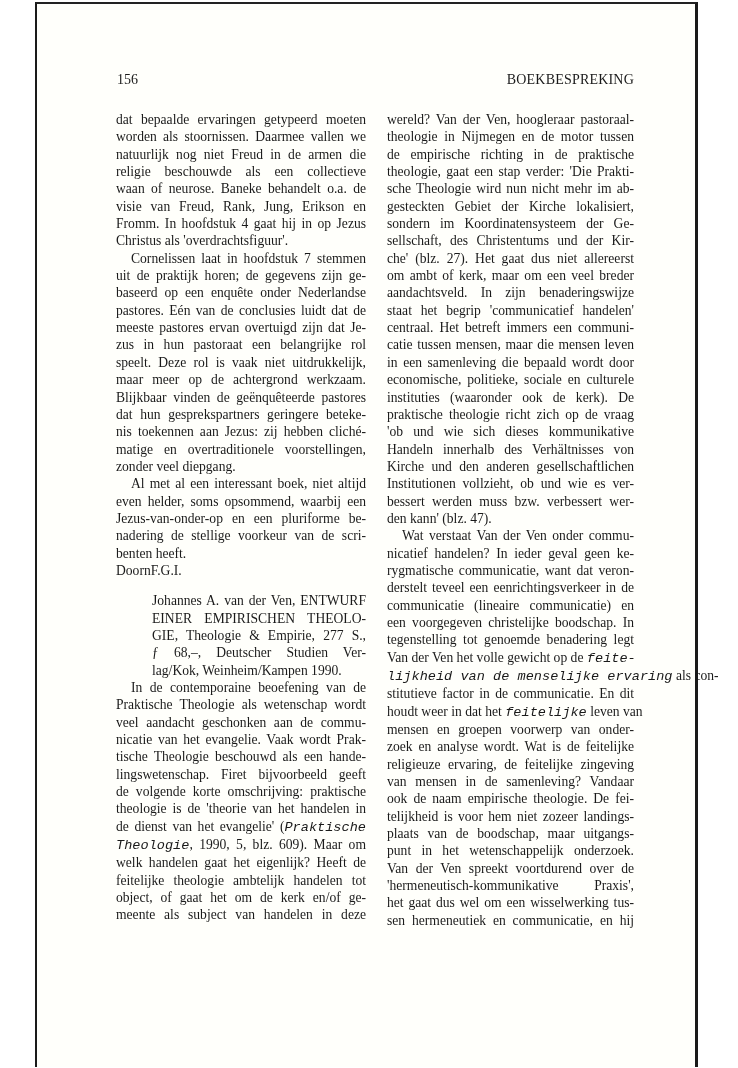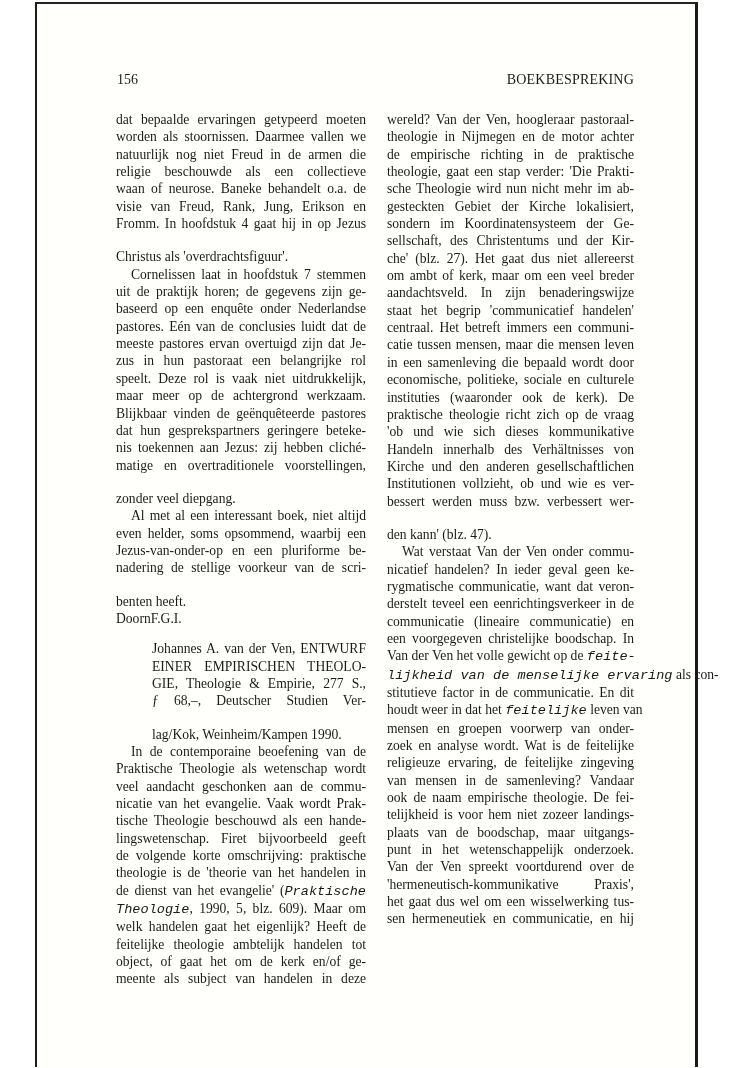--- a/index.html
+++ b/index.html
@@ -25,21 +25,21 @@
   .header .title { position: absolute; right: 0; letter-spacing: 0.2px; }
   .col {
     position: absolute; top: 107px;
     font-size: 13.6px; line-height: 17.35px;
     text-align: justify; hyphens: none;
   }
   .col.left { left: 79px; width: 250px; }
   .col.right { left: 350px; width: 247px; }
   .col p { margin: 0; }
   .line { display: block; text-align: justify; text-align-last: justify; white-space: nowrap; }
-  .line.last { text-align-last: left; margin-top: 16px; }
+  .line.last { text-align-last: left; }
   .sig { display: flex; justify-content: flex-start; }
   .biblio { margin: 13px 0 0 36px !important; }
   i { font-style: italic; font-family: Liberation Mono, monospace; }
 </style>
 </head>
 <body>
 
 <div class="page">
   <div class="header">
     <span class="num">156</span>
@@ -104,21 +104,21 @@
       <span class="line">welk handelen gaat het eigenlijk? Heeft de</span>
       <span class="line">feitelijke theologie ambtelijk handelen tot</span>
       <span class="line">object, of gaat het om de kerk en/of ge-</span>
       <span class="line">meente als subject van handelen in deze</span>
     </p>
   </div>
 
   <div class="col right">
     <p>
       <span class="line">wereld? Van der Ven, hoogleraar pastoraal-</span>
-      <span class="line">theologie in Nijmegen en de motor achter</span>
+      <span class="line">theologie in Nijmegen en de motor tussen</span>
       <span class="line">de empirische richting in de praktische</span>
       <span class="line">theologie, gaat een stap verder: 'Die Prakti-</span>
       <span class="line">sche Theologie wird nun nicht mehr im ab-</span>
       <span class="line">gesteckten Gebiet der Kirche lokalisiert,</span>
       <span class="line">sondern im Koordinatensysteem der Ge-</span>
       <span class="line">sellschaft, des Christentums und der Kir-</span>
       <span class="line">che' (blz. 27). Het gaat dus niet allereerst</span>
       <span class="line">om ambt of kerk, maar om een veel breder</span>
       <span class="line">aandachtsveld. In zijn benaderingswijze</span>
       <span class="line">staat het begrip 'communicatief handelen'</span>
@@ -135,20 +135,21 @@
       <span class="line">bessert werden muss bzw. verbessert wer-</span>
       <span class="line last">den kann' (blz. 47).</span>
     </p>
     <p>
       <span class="line" style="padding-left:15px">Wat verstaat Van der Ven onder commu-</span>
       <span class="line">nicatief handelen? In ieder geval geen ke-</span>
       <span class="line">rygmatische communicatie, want dat veron-</span>
       <span class="line">derstelt teveel een eenrichtingsverkeer in de</span>
       <span class="line">communicatie (lineaire communicatie) en</span>
       <span class="line">een voorgegeven christelijke boodschap. In</span>
+      <span class="line">tegenstelling tot genoemde benadering legt</span>
       <span class="line"><span style="white-space:pre">Van der Ven het volle gewicht op de </span><i>feite-</i></span>
       <span class="line"><i>lijkheid van de menselijke ervaring</i><span style="white-space:pre"> als con-</span></span>
       <span class="line">stitutieve factor in de communicatie. En dit</span>
       <span class="line"><span style="white-space:pre">houdt weer in dat het </span><i>feitelijke</i><span style="white-space:pre"> leven van</span></span>
       <span class="line">mensen en groepen voorwerp van onder-</span>
       <span class="line">zoek en analyse wordt. Wat is de feitelijke</span>
       <span class="line">religieuze ervaring, de feitelijke zingeving</span>
       <span class="line">van mensen in de samenleving? Vandaar</span>
       <span class="line">ook de naam empirische theologie. De fei-</span>
       <span class="line">telijkheid is voor hem niet zozeer landings-</span>

